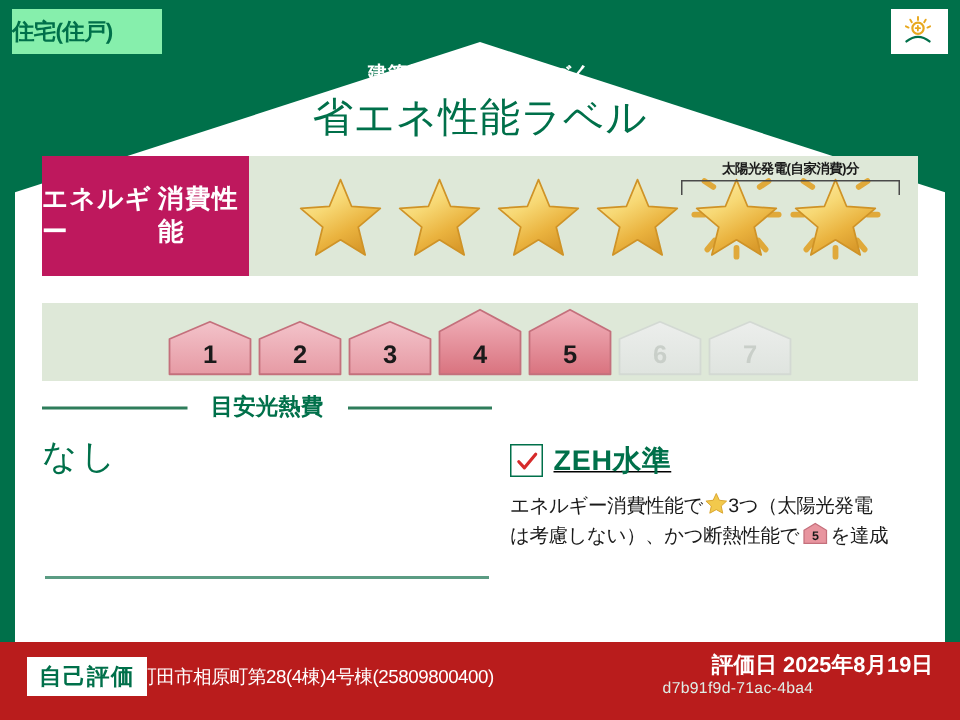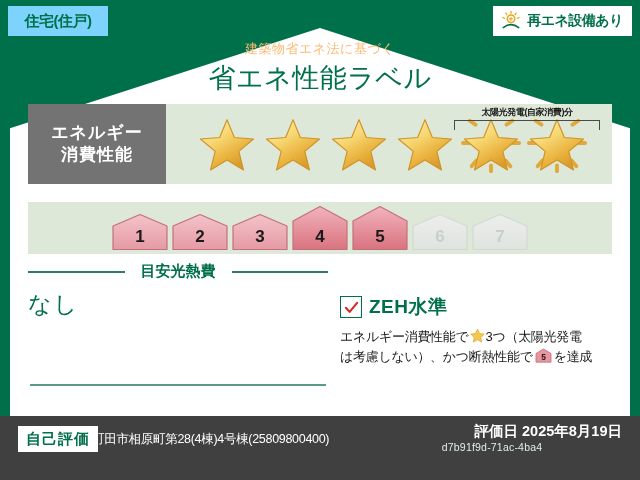--- a/index.html
+++ b/index.html
@@ -8,46 +8,46 @@
     font-family:"Liberation Sans","DejaVu Sans",sans-serif;
     background:#ffffff;
   }
   #label{
     position:relative;width:640px;height:480px;
     background:#00704a;overflow:hidden;
   }
   
   .cat-tag{
     position:absolute;left:8px;top:6px;width:100px;height:30px;
-    background:#7dd3fc;display:flex;align-items:center;justify-content:center;
+    background:#86efac;display:flex;align-items:center;
     color:#00704a;font-weight:bold;font-size:15px;letter-spacing:-.5px;z-index:6;
   }
   
   .re-badge{
     position:absolute;right:8px;top:6px;height:30px;
     background:#ffffff;display:flex;align-items:center;gap:5px;
     padding:0 9px 0 7px;z-index:6;
   }
   .re-badge .sun{width:22px;height:22px;flex:0 0 22px;}
   .re-badge .txt{color:#00704a;font-weight:bold;font-size:14px;letter-spacing:-.5px;}
   
   .house{
     position:absolute;left:10px;top:28px;width:620px;height:404px;
     background:#ffffff;z-index:2;
     clip-path:polygon(0% 24.8%, 50% 0%, 100% 24.8%, 100% 100%, 0% 100%);
   }
   
   .title-wrap{position:absolute;left:0;top:40px;width:640px;text-align:center;z-index:5;}
-  .title-sub{color:#fdba74;font-size:13px;font-weight:normal;letter-spacing:.5px;}
+  .title-sub{color:#ffffff;font-size:13px;font-weight:bold;letter-spacing:.5px;}
   .title-main{color:#00704a;font-size:27px;font-weight:normal;letter-spacing:.5px;margin-top:2px;}
   
   .row{position:absolute;left:28px;width:584px;display:flex;align-items:stretch;z-index:5;}
   .row-label{
-    background:#737373;color:#fff;font-weight:bold;
-    display:flex;flex-direction:column;align-items:center;justify-content:center;
+    background:#be185d;color:#fff;font-weight:bold;
+    display:flex;flex-direction:row;align-items:center;justify-content:center;
     line-height:1.28;letter-spacing:1px;flex:0 0 138px;
   }
   .row-body{flex:1;background:#dee8d8;position:relative;}
   #row-energy{top:104px;height:80px;}
   #row-energy .row-label{font-size:17px;}
   #row-insul{top:202px;height:52px;}
   #row-insul .row-label{font-size:18px;letter-spacing:2px;}
   
   .stars{
     position:absolute;left:0;top:0;width:100%;height:100%;
@@ -86,36 +86,36 @@
   .cost-head{display:flex;align-items:center;gap:16px;}
   .cost-head .hr{flex:1;height:2px;background:#2e7d5b;}
   .cost-head .ht{color:#00704a;font-weight:bold;font-size:15px;white-space:nowrap;}
   .cost-value{
     margin-top:8px;text-align:left;color:#00704a;
     font-size:23px;font-weight:normal;letter-spacing:2px;
   }
   .cost-rule{position:absolute;left:30px;top:384px;width:296px;height:1.5px;background:#5b9c83;z-index:5;}
   
   .zeh{position:absolute;left:340px;top:294px;width:272px;z-index:5;}
-  .zeh-head{display:flex;align-items:center;gap:7px;}
+  .zeh-head{display:flex;align-items:center;gap:7px;text-decoration:underline;}
   .zeh-check{
     width:20px;height:20px;flex:0 0 20px;border:1.5px solid #00704a;background:#fff;
     display:flex;align-items:center;justify-content:center;
   }
   .zeh-check svg{width:15px;height:15px;}
   .zeh-title{color:#00704a;font-weight:bold;font-size:19px;letter-spacing:.5px;}
   .zeh-desc{
     margin-top:7px;font-size:13px;color:#1a1a1a;line-height:1.55;letter-spacing:-.3px;
   }
   .zeh-desc .mini-star{display:inline-block;width:15px;height:15px;vertical-align:-2px;margin:0 1px;}
   .zeh-desc .mini-grade{
     display:inline-block;width:17px;height:15px;vertical-align:-2px;margin:0 2px;position:relative;
   }
   
-  .footer{position:absolute;left:0;bottom:0;width:640px;height:64px;background:#404040;z-index:7;}
+  .footer{position:absolute;left:0;bottom:0;width:640px;height:52px;background:#b91c1c;z-index:7;}
   .self-tag{
     position:absolute;left:18px;top:10px;height:26px;background:#fff;color:#00704a;
     font-weight:bold;font-size:15px;display:flex;align-items:center;padding:0 8px;letter-spacing:1px;
   }
   .addr{position:absolute;left:92px;top:15px;color:#fff;font-size:12.5px;letter-spacing:-.3px;}
   .eval-date{position:absolute;right:18px;top:6px;color:#fff;font-size:14.5px;font-weight:bold;text-align:right;width:260px;}
   .eval-id{position:absolute;right:18px;top:25px;color:#dfeee7;font-size:10.5px;text-align:center;width:260px;letter-spacing:.2px;}
 </style>
 </head>
 <body>
@@ -134,21 +134,20 @@
           <line x1="6.4" y1="3.4" x2="7.5" y2="5.2"></line>
           <line x1="17.6" y1="3.4" x2="16.5" y2="5.2"></line>
           <line x1="3.2" y1="8.2" x2="5.1" y2="9.1"></line>
           <line x1="20.8" y1="8.2" x2="18.9" y2="9.1"></line>
         </g>
         <circle cx="12" cy="9.6" r="4.1" fill="none" stroke="#e8a81e" stroke-width="1.6"></circle>
         <path d="M10.3 9.6h3.2M11.9 7.9v3.4" stroke="#e8a81e" stroke-width="1.3" stroke-linecap="round"></path>
         <path d="M3.6 19.2q8.4 -6.6 16.8 0" fill="none" stroke="#00704a" stroke-width="1.7" stroke-linecap="round"></path>
       </svg>
     </span>
-    <span class="txt">再エネ設備あり</span>
   </div>
 
   <div class="house"></div>
 
   <div class="title-wrap">
     <div class="title-sub">建築物省エネ法に基づく</div>
     <div class="title-main">省エネ性能ラベル</div>
   </div>
 
   <div class="row" id="row-energy">

